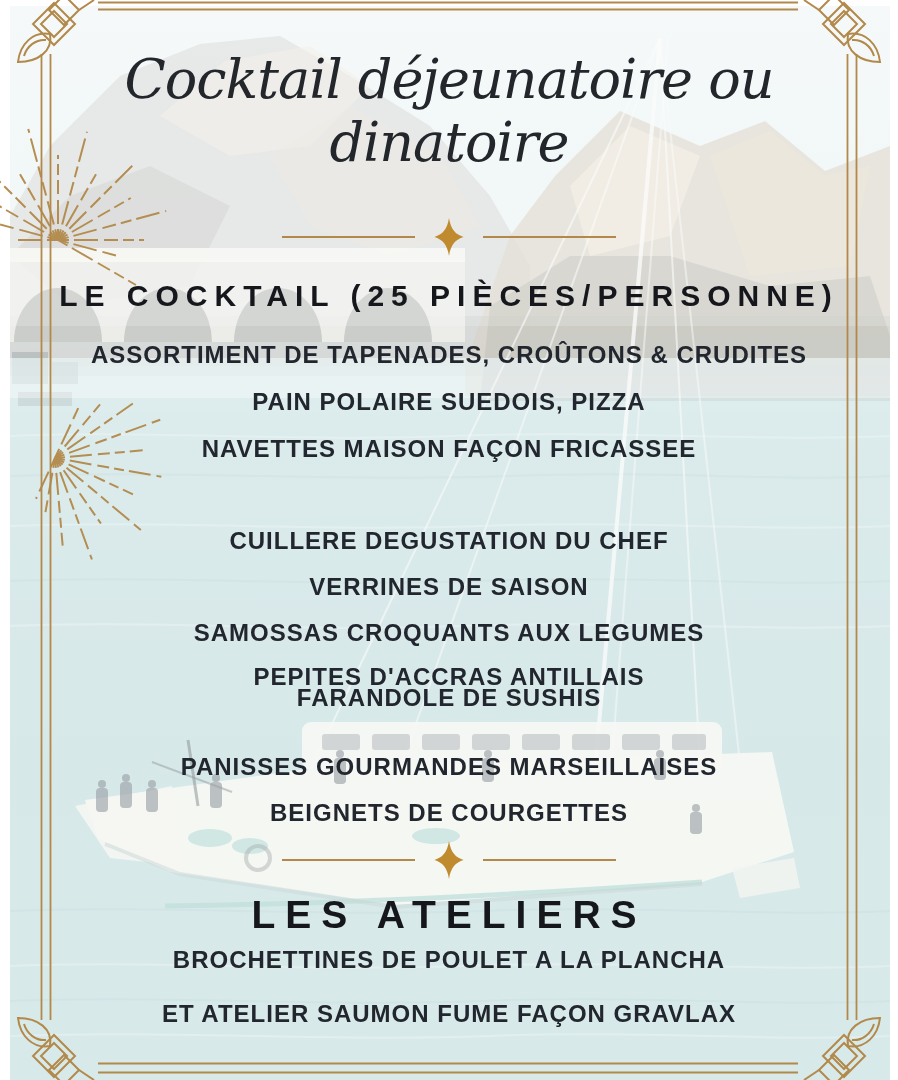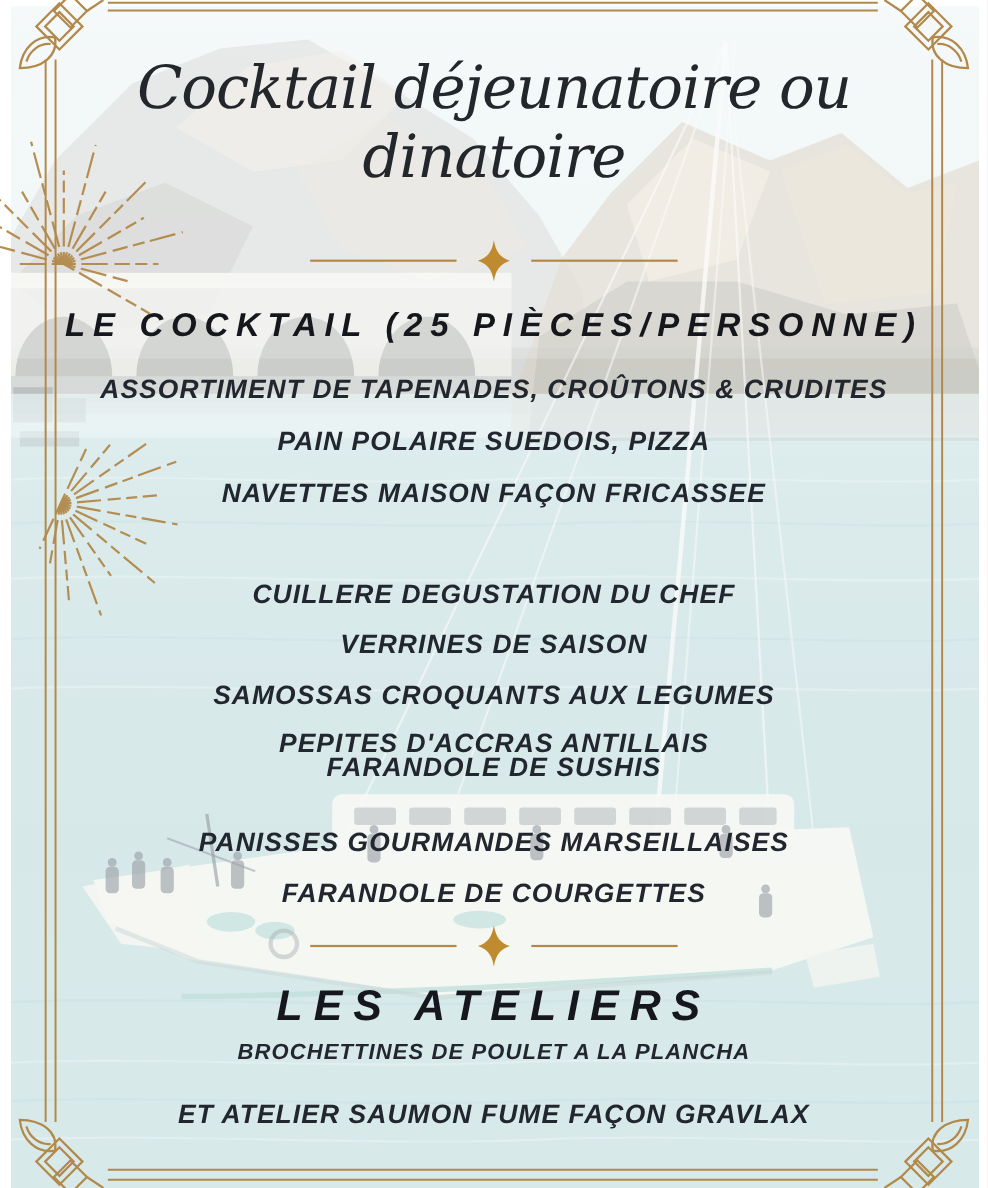--- a/index.html
+++ b/index.html
@@ -9,21 +9,21 @@
     font-family:"Liberation Sans",sans-serif;
     color:var(--text-color,#1e222a);
   }
   
   .photo{position:absolute;left:10px;top:6px;right:8px;bottom:0;overflow:hidden;
     background:linear-gradient(180deg,#e9f2f3 0%,#dfecee 30%,#d6e7e8 34%,#c9dfdf 40%,#b7d6d7 70%,#bcd9da 100%);}
   .photo svg{position:absolute;inset:0;}
   
   .frame{position:absolute;inset:0;color:var(--gold,#b2894a);pointer-events:none;}
   
-  .txt{position:absolute;left:0;right:0;text-align:center;font-style:italic;}
+  .txt{position:absolute;left:0;right:0;text-align:center;}
   .title{
     top:48px;
     font-family:"DejaVu Serif",serif;font-style:italic;font-weight:500;
     font-size:54px;letter-spacing:-1px;color:#23262b;
   }
   .menu-heading{
     top:279px;font-weight:800;font-size:30px;letter-spacing:7px;color:#15171c;
   }
   .ateliers-heading{
     top:893px;font-weight:800;font-size:39px;letter-spacing:10px;color:#15171c;
@@ -233,27 +233,27 @@
 
   <div class="txt menu-item" style="top:341px">ASSORTIMENT DE TAPENADES, CROÛTONS &amp; CRUDITES</div>
   <div class="txt menu-item" style="top:435px">NAVETTES MAISON FAÇON FRICASSEE</div>
   <div class="txt menu-item" style="top:388px">PAIN POLAIRE SUEDOIS, PIZZA</div>
   <div class="txt menu-item" style="top:527px">CUILLERE DEGUSTATION DU CHEF</div>
   <div class="txt menu-item" style="top:573px">VERRINES DE SAISON</div>
   <div class="txt menu-item" style="top:619px">SAMOSSAS CROQUANTS AUX LEGUMES</div>
   <div class="txt menu-item" style="top:663px">PEPITES D'ACCRAS ANTILLAIS</div>
   <div class="txt menu-item" style="top:684px">FARANDOLE DE SUSHIS</div>
   <div class="txt menu-item" style="top:753px">PANISSES GOURMANDES MARSEILLAISES</div>
-  <div class="txt menu-item" style="top:799px">FARANDOLE DE COURGETTES</div>
+  <div class="txt menu-item" style="top:799px">BEIGNETS DE COURGETTES</div>
 
   <div class="divider" style="top:840px;height:40px;">
     <span class="rule"></span>
     <svg width="32" height="42" viewBox="-22 -28 44 56">
       <path d="M0,-26 C2.5,-10 9,-3.5 20,0 C9,3.5 2.5,10 0,26 C-2.5,10 -9,3.5 -20,0 C-9,-3.5 -2.5,-10 0,-26 Z" fill="var(--star-gold,#c08a2e)"></path>
     </svg>
     <span class="rule"></span>
   </div>
 
   <div class="txt ateliers-heading">LES ATELIERS</div>
-  <div class="txt menu-item" style="top:946px;font-size:20px;">BROCHETTINES DE POULET A LA PLANCHA</div>
+  <div class="txt menu-item" style="top:946px;font-size:24px;">BROCHETTINES DE POULET A LA PLANCHA</div>
   <div class="txt menu-item" style="top:1000px;font-size:24px;">ET ATELIER SAUMON FUME FAÇON GRAVLAX</div>
 
 </div>
 
 </body></html>

